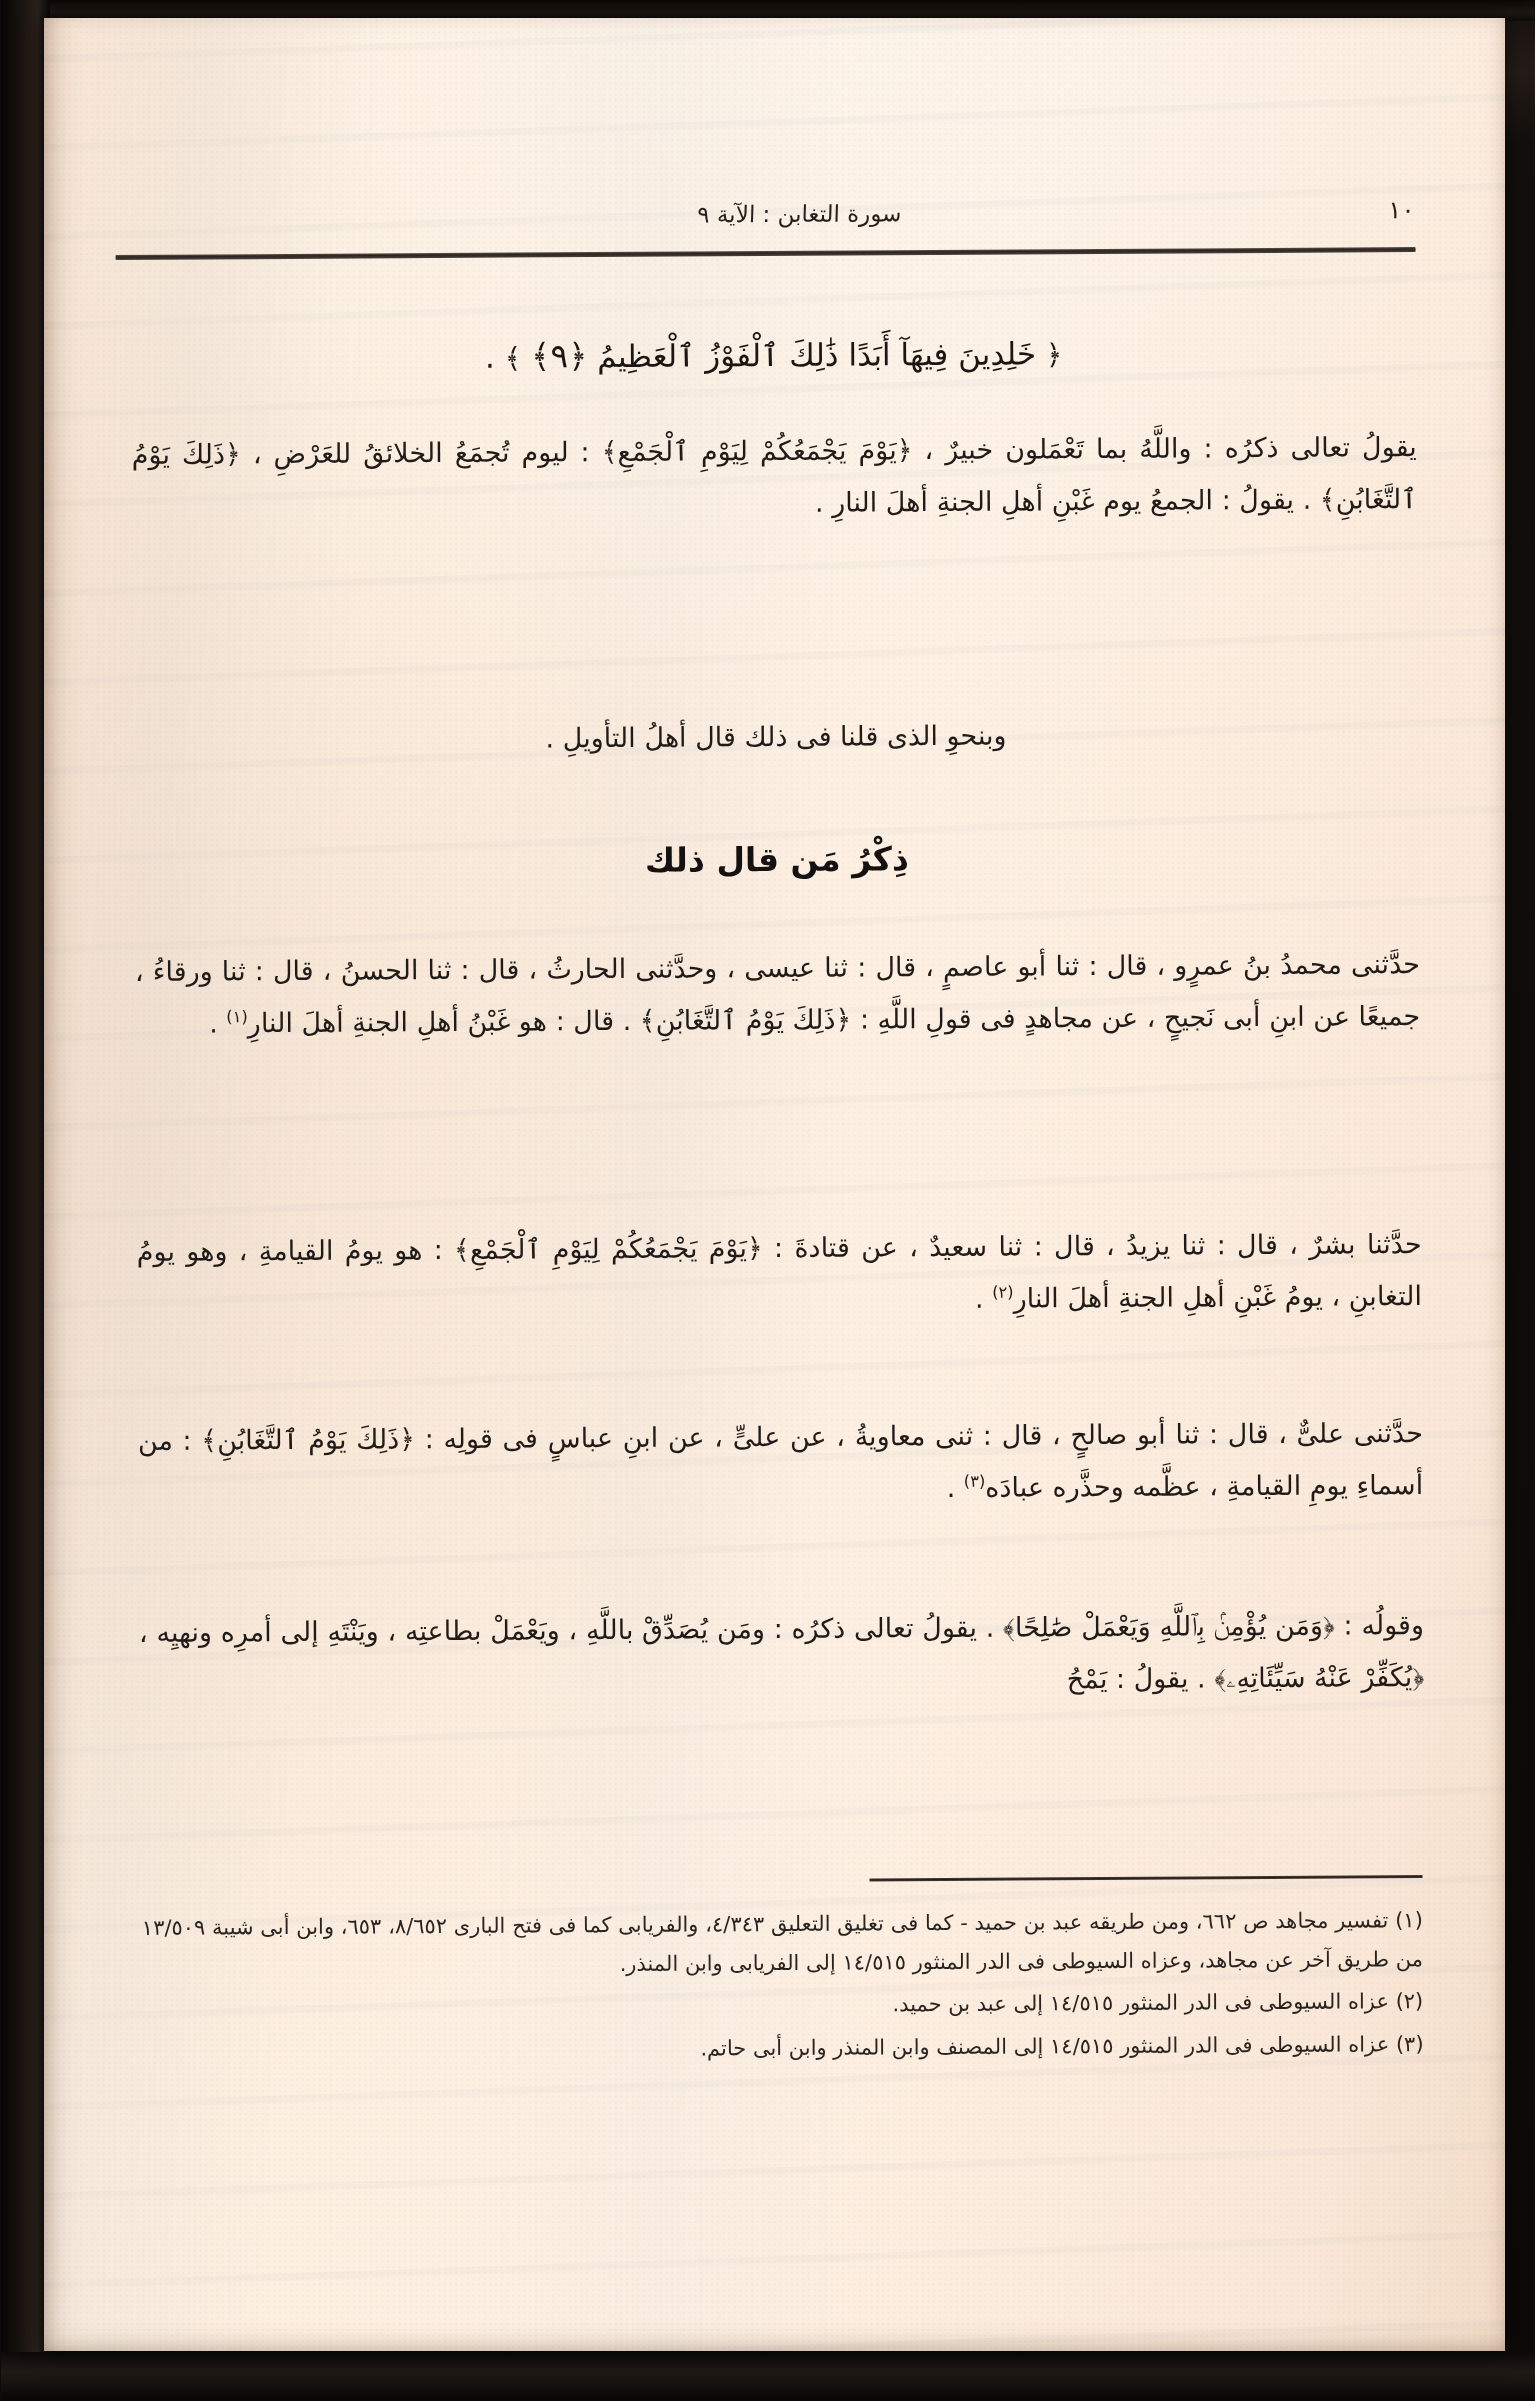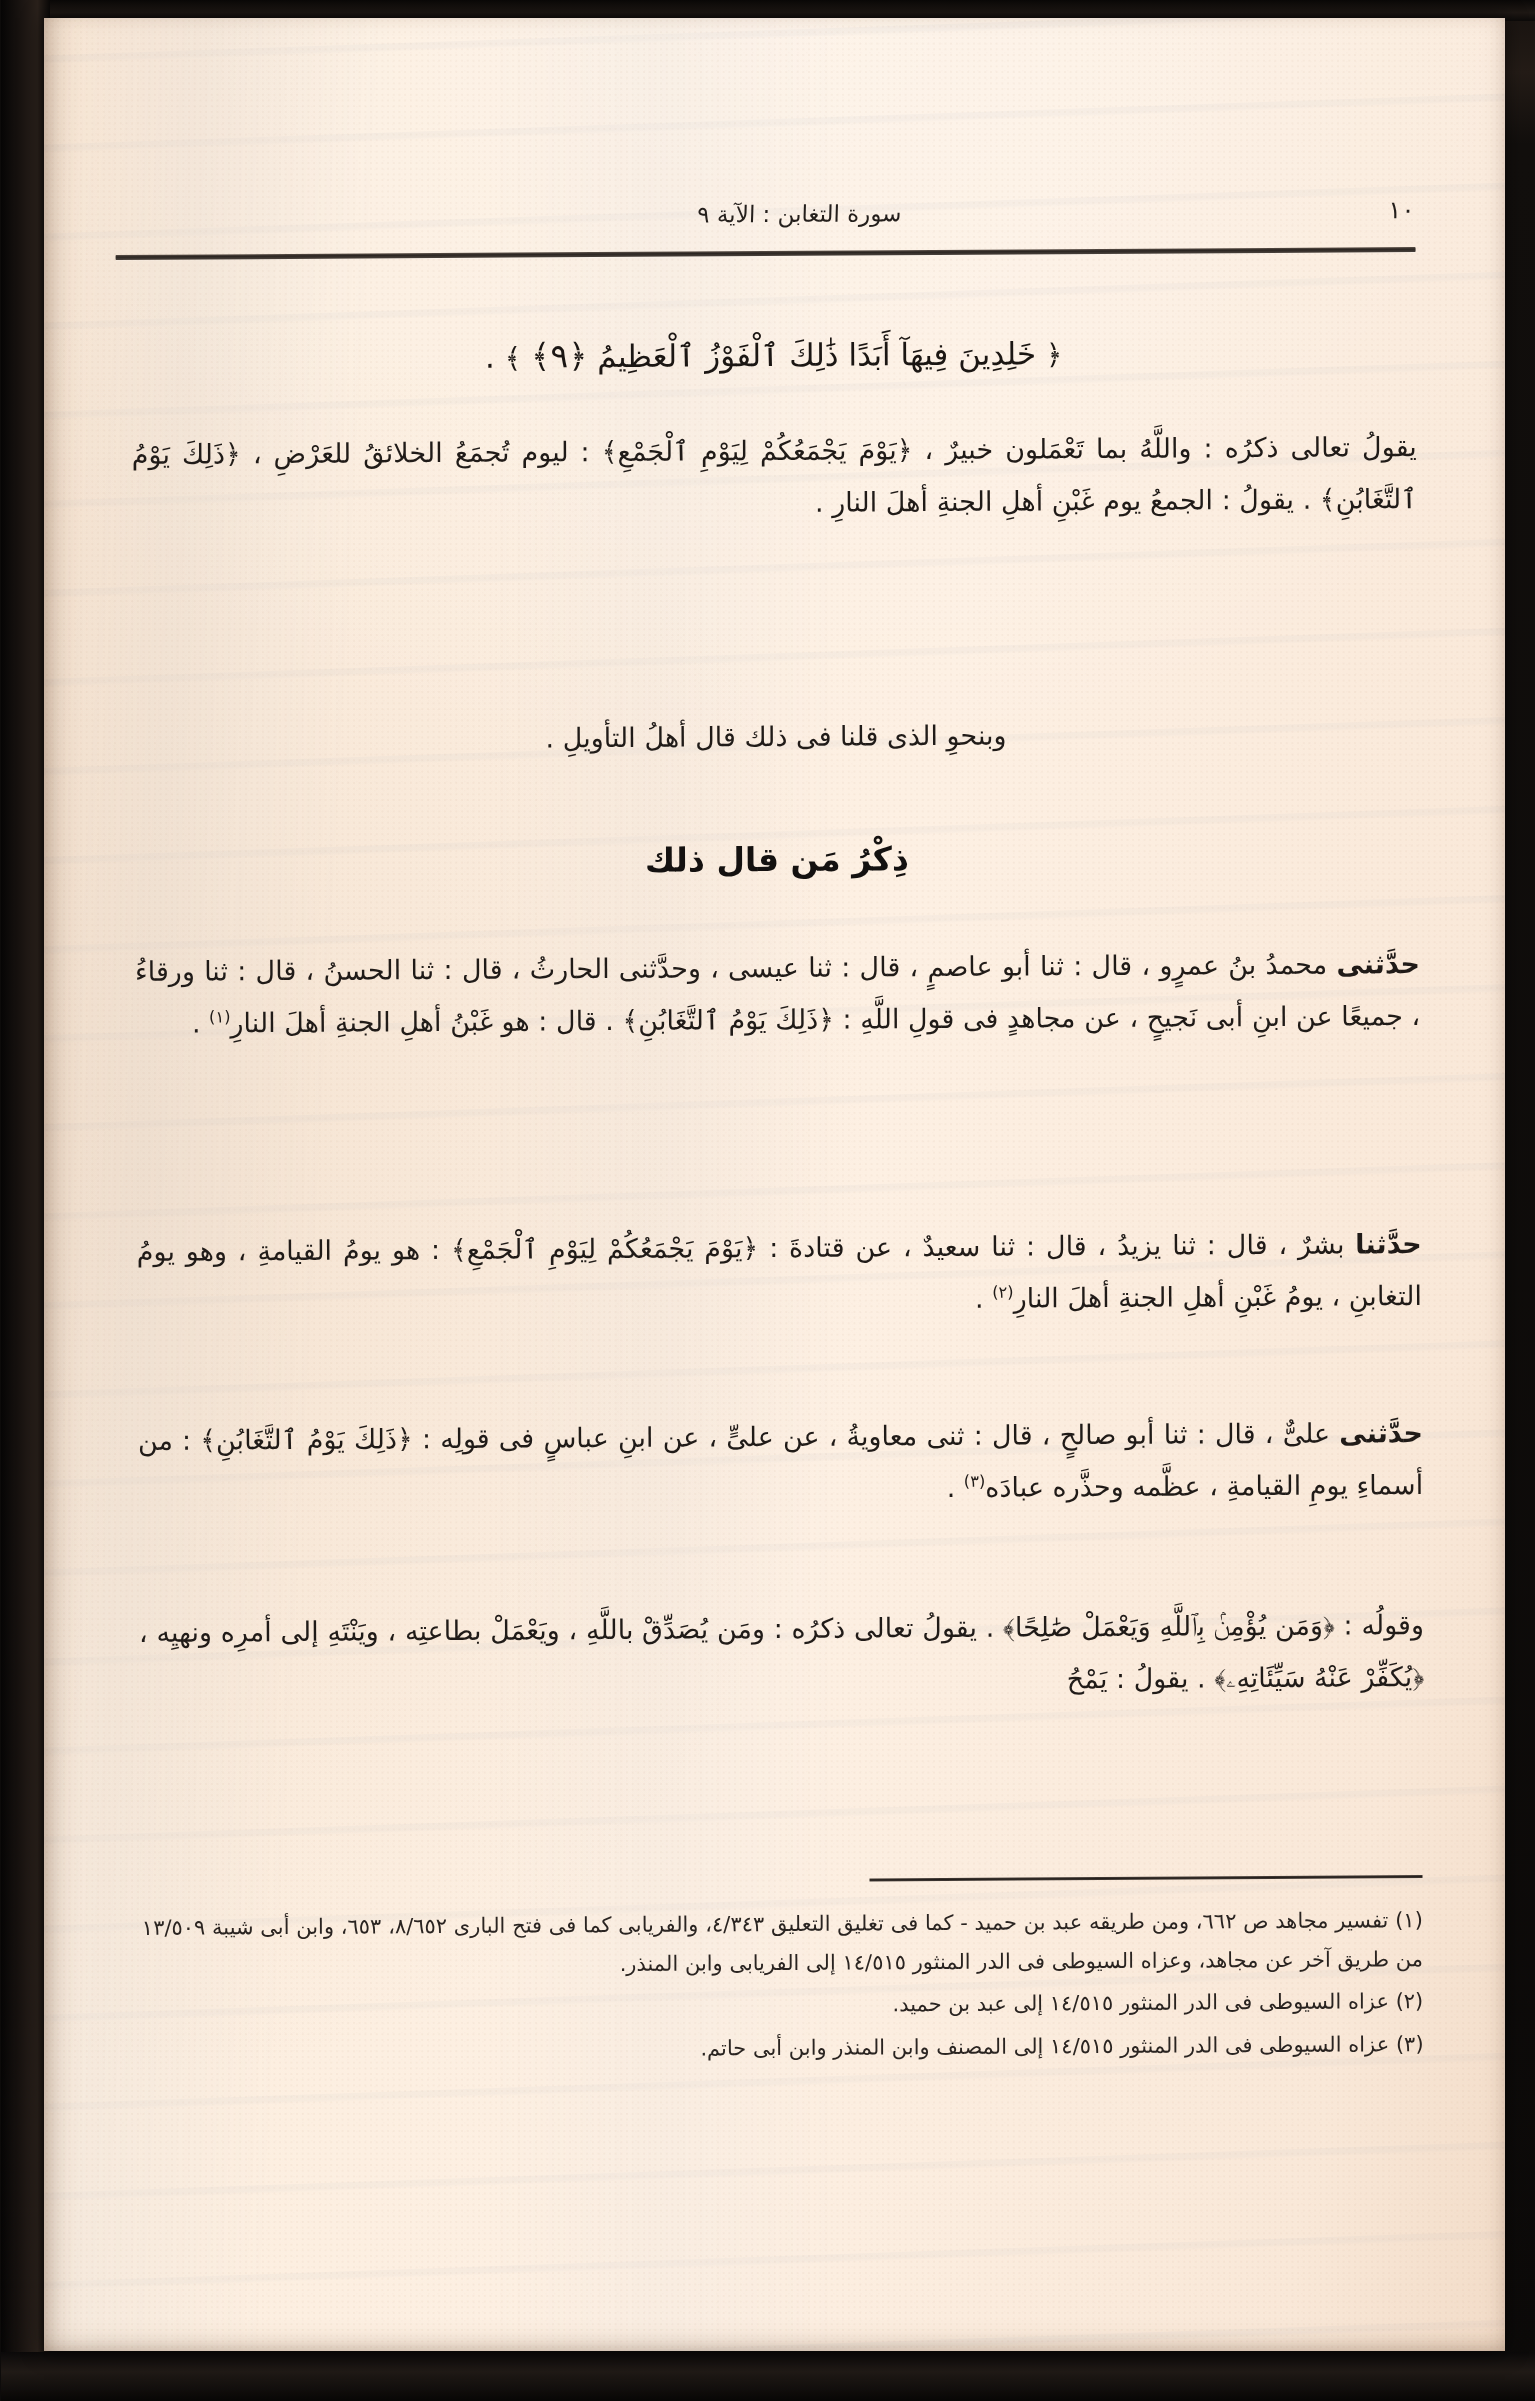--- a/index.html
+++ b/index.html
@@ -168,21 +168,21 @@
     left: 88px;
     right: 88px;
     top: 822px;
     text-align: center;
     font-size: 33px;
     font-weight: bold;
     letter-spacing: 0.8px;
     color: #141110;
   }
 
-  .lead-bold { font-weight: bold; }
+  .lead-bold { font-weight: normal; }
 
   sup.fn {
     font-size: 16.3px;
     vertical-align: super;
     line-height: 0;
   }
 
   
   #footnote-rule {
     position: absolute;

